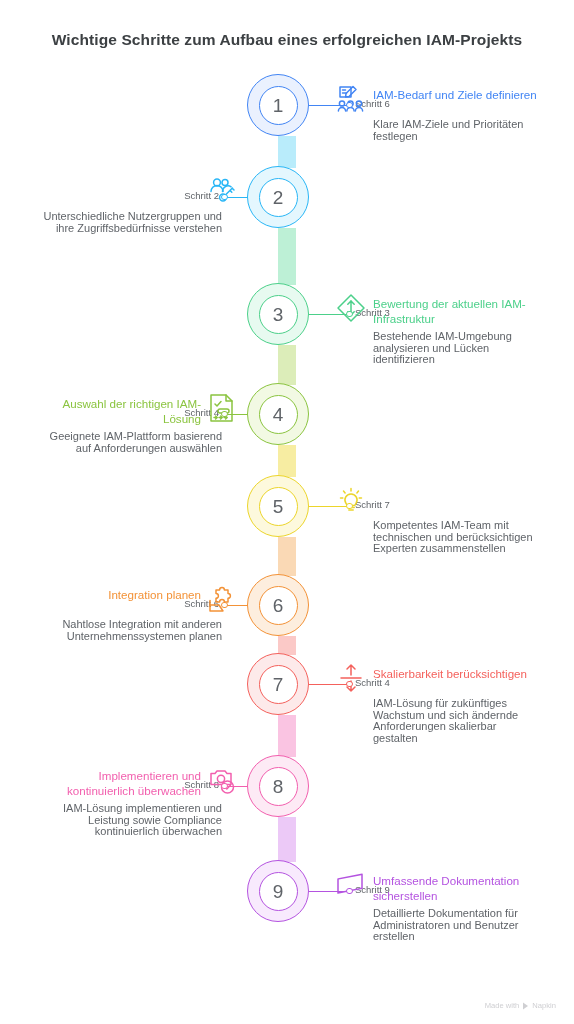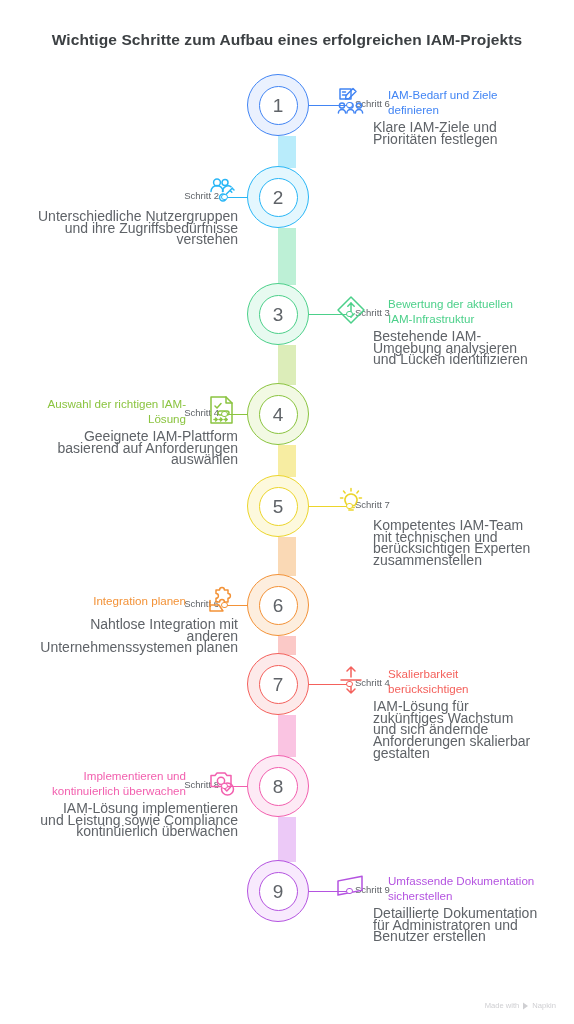--- a/index.html
+++ b/index.html
@@ -62,34 +62,34 @@
     font-size:9.5px;color:#5f6368;white-space:nowrap;
   }
   .stepnum.right{left:355px;}
   .stepnum.left{right:355px;text-align:right;}
 
   
   .content{position:absolute;top:-18px;width:202px;}
   .content.right{left:336px;text-align:left;}
   .content.left{right:336px;text-align:right;}
 
-  .head-row{display:flex;align-items:center;gap:22px;}
+  .head-row{display:flex;align-items:flex-start;gap:7px;}
   .content.left .head-row{flex-direction:row-reverse;}
   .icon{flex:0 0 auto;width:30px;height:30px;margin-top:-3px;}
   .icon svg{display:block;width:30px;height:30px;}
   .headline{
     font-size:11.6px;line-height:14.6px;font-weight:400;
     padding-top:1px;flex:1 1 auto;
   }
   .desc{
-    font-size:14px;line-height:11.6px;color:#5f6368;
+    font-size:11px;line-height:11.6px;color:#5f6368;
     margin-top:5px;
   }
   .content.right .desc{margin-left:37px;}
-  .content.left .desc{margin-right:0px;}
+  .content.left .desc{margin-right:16px;}
 
   #watermark{
     position:absolute;right:18px;bottom:14px;
     font-size:7.6px;color:#cfcfd2;
     display:flex;align-items:center;gap:3px;
   }
   #watermark svg{display:block;}
 </style>
 </head>
 <body>

